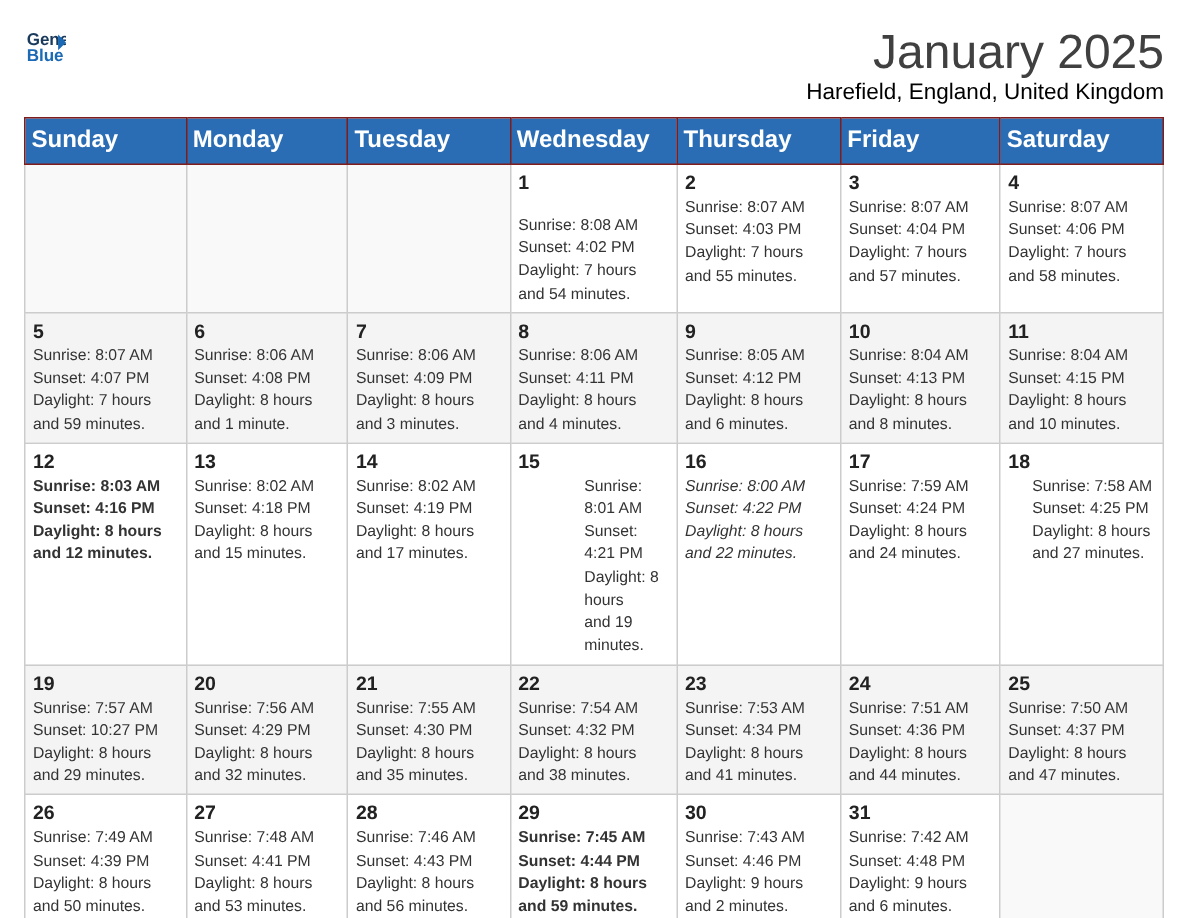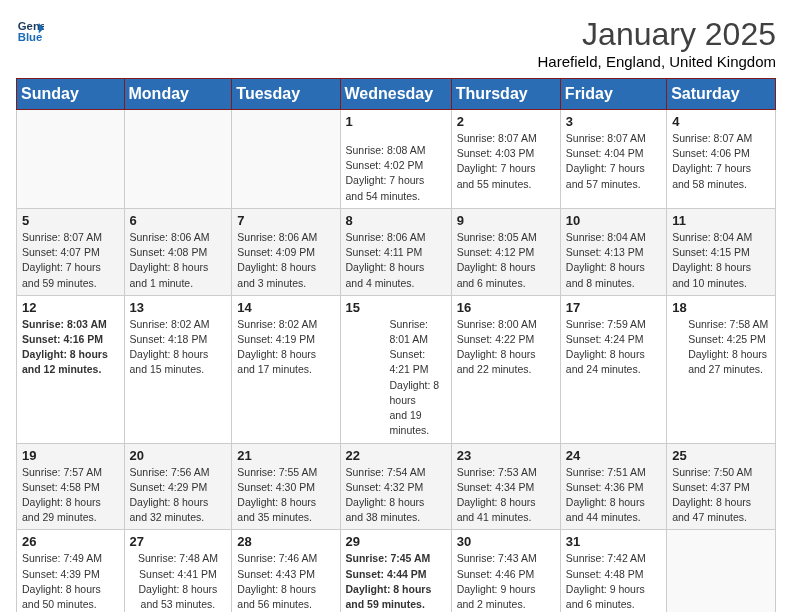--- a/index.html
+++ b/index.html
@@ -215,21 +215,21 @@
         </td>
         <td>
           <div class="day-number">15</div>
           <div class="day-info" style="white-space: pre-line; margin-left: 44px;">Sunrise: 8:01 AM
 Sunset: 4:21 PM
 Daylight: 8 hours
 and 19 minutes.</div>
         </td>
         <td>
           <div class="day-number">16</div>
-          <div class="day-info" style="white-space: pre-line;">Sunrise: 8:00 AM
+          <div class="day-info" style="white-space: pre-line; font-style: italic;">Sunrise: 8:00 AM
 Sunset: 4:22 PM
 Daylight: 8 hours
 and 22 minutes.</div>
         </td>
         <td>
           <div class="day-number">17</div>
           <div class="day-info" style="white-space: pre-line;">Sunrise: 7:59 AM
 Sunset: 4:24 PM
 Daylight: 8 hours
 and 24 minutes.</div>
@@ -239,21 +239,21 @@
           <div class="day-info" style="white-space: pre-line; margin-left: 16px;">Sunrise: 7:58 AM
 Sunset: 4:25 PM
 Daylight: 8 hours
 and 27 minutes.</div>
         </td>
       </tr>
       <tr>
         <td>
           <div class="day-number">19</div>
           <div class="day-info" style="white-space: pre-line;">Sunrise: 7:57 AM
-Sunset: 4:58 PM
+Sunset: 10:27 PM
 Daylight: 8 hours
 and 29 minutes.</div>
         </td>
         <td>
           <div class="day-number">20</div>
           <div class="day-info" style="white-space: pre-line;">Sunrise: 7:56 AM
 Sunset: 4:29 PM
 Daylight: 8 hours
 and 32 minutes.</div>
         </td>
@@ -296,21 +296,21 @@
       <tr>
         <td>
           <div class="day-number">26</div>
           <div class="day-info" style="white-space: pre-line;">Sunrise: 7:49 AM
 Sunset: 4:39 PM
 Daylight: 8 hours
 and 50 minutes.</div>
         </td>
         <td>
           <div class="day-number">27</div>
-          <div class="day-info" style="white-space: pre-line; text-align: center;">Sunrise: 7:48 AM
+          <div class="day-info" style="white-space: pre-line;">Sunrise: 7:48 AM
 Sunset: 4:41 PM
 Daylight: 8 hours
 and 53 minutes.</div>
         </td>
         <td>
           <div class="day-number">28</div>
           <div class="day-info" style="white-space: pre-line;">Sunrise: 7:46 AM
 Sunset: 4:43 PM
 Daylight: 8 hours
 and 56 minutes.</div>

